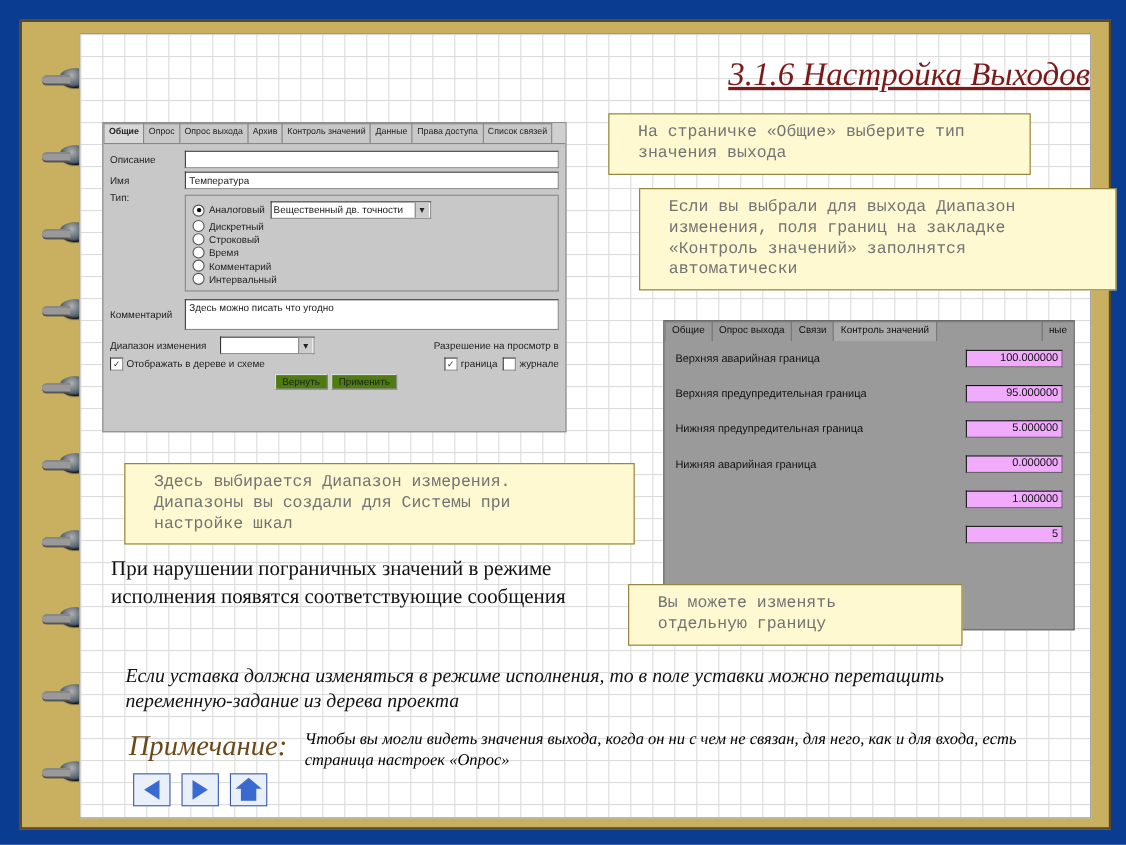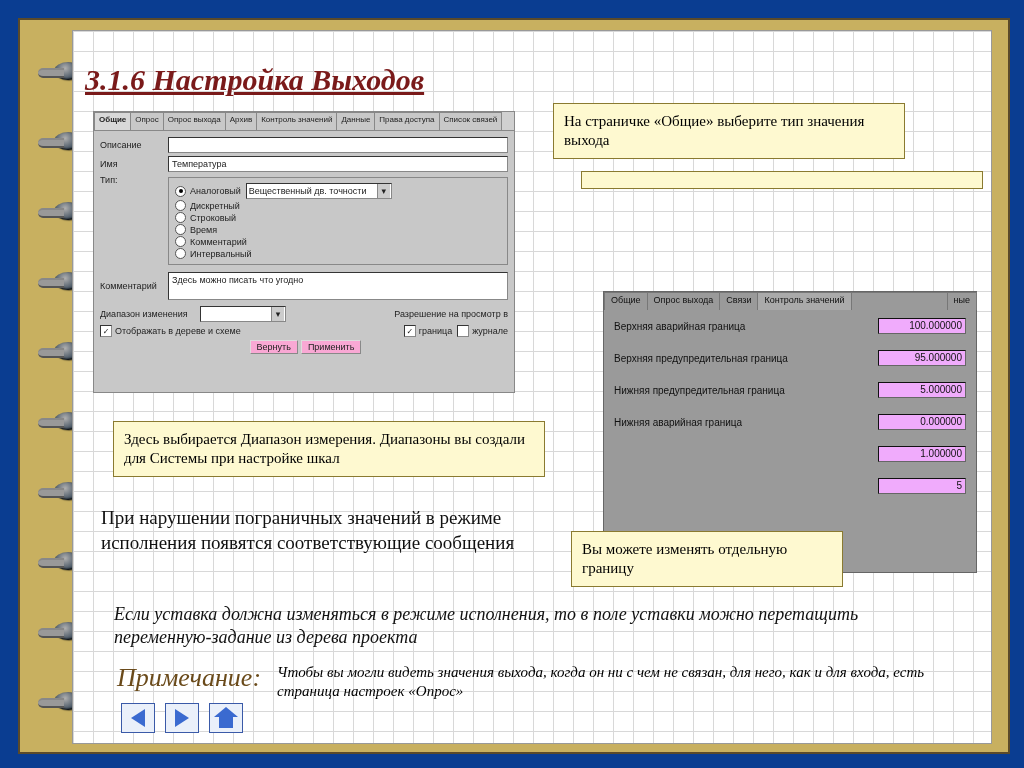--- a/index.html
+++ b/index.html
@@ -1,37 +1,37 @@
 <!DOCTYPE html>
 <html><head>
 <meta charset="utf-8">
 <style>
 body{margin:0;width:1024px;height:768px;background:#0a3d91;font-family:"Times New Roman",serif;overflow:hidden}
 .outer{position:absolute;left:18px;top:18px;width:988px;height:732px;background:#c8b060;border:2px solid #5a4a2a}
 .page{position:absolute;left:52px;top:10px;width:918px;height:712px;background:#fff;background-image:linear-gradient(#d8d8d8 1px,transparent 1px),linear-gradient(90deg,#d8d8d8 1px,transparent 1px);background-size:20px 20px;border:1px solid #999}
 .ring{position:absolute;left:34px;width:28px;height:18px;border-radius:50%;background:radial-gradient(circle at 40% 35%,#b0b0b0,#3a4a5a 60%,#1a2a3a);box-shadow:inset -1px -1px 2px #000,1px 1px 1px rgba(0,0,0,.4)}
 .ring::before{content:"";position:absolute;left:-16px;top:6px;width:26px;height:6px;border-top:2px solid #888;border-bottom:2px solid #555;border-radius:6px 0 0 6px;background:#999}
-h1{position:absolute;left:0;right:0;top:20px;text-align:left;margin:12px;font-style:italic;font-weight:bold;font-size:30px;color:#7a1a1a;text-decoration:underline}
+h1{position:absolute;left:0;right:0;top:20px;text-align:right;margin:0;font-style:italic;font-weight:normal;font-size:30px;color:#7a1a1a;text-decoration:underline}
 .panel1{position:absolute;left:20px;top:80px;width:420px;height:280px;background:#c8c8c8;border:1px solid #888;font-family:Tahoma,Arial,sans-serif;font-size:9px;color:#222}
 .tabs{display:flex;height:18px;background:#d0d0d0;border-bottom:1px solid #888}
 .tab{padding:2px 4px;border:1px solid #888;border-bottom:none;background:#c8c8c8;margin-right:-1px;font-size:8px;white-space:nowrap}
 .tab.active{background:#d8d8d8;font-weight:bold}
 .p1body{padding:6px}
 .row{display:flex;align-items:center;margin-bottom:3px}
 .lbl{width:68px;font-size:9px}
 .inp{flex:1;height:14px;background:#fff;border:1px inset #888;padding:0 3px;font-size:9px;line-height:14px}
 .typebox{border:1px solid #888;padding:4px 6px;margin:2px 0 4px 0}
 .radio{display:flex;align-items:center;font-size:9px;margin:1px 0}
 .rdot{width:9px;height:9px;border:1px solid #555;border-radius:50%;margin-right:4px;background:#fff;display:inline-flex;align-items:center;justify-content:center}
 .rdot.on::after{content:"";width:4px;height:4px;background:#000;border-radius:50%}
 .dd{height:14px;width:110px;background:#fff;border:1px inset #888;display:inline-block;position:relative;font-size:9px;line-height:14px;padding:0 2px}
 .dd::after{content:"▾";position:absolute;right:1px;top:0;width:12px;text-align:center;background:#ccc;border-left:1px solid #888}
 .chk{width:10px;height:10px;border:1px inset #888;background:#fff;display:inline-flex;align-items:center;justify-content:center;margin-right:3px;font-size:8px}
-.btn{display:inline-block;padding:1px 6px;border:1px outset #ddd;background:#f9a8d4;font-size:9px;margin-left:3px}
-.callout{position:absolute;background:#fef9d0;border:1px solid #8a7a30;padding:8px 10px;font-family:Liberation Serif, serif;font-size:15px;line-height:1.25;color:#000000}
+.btn{display:inline-block;padding:1px 6px;border:1px outset #ddd;background:#4d7c0f;font-size:9px;margin-left:3px}
+.callout{position:absolute;background:#fef9d0;border:1px solid #8a7a30;padding:8px 26px;font-family:Liberation Mono, monospace;font-size:15px;line-height:1.25;color:#737373}
 .tail{position:absolute;background:#fef9d0;border:1px solid #8a7a30;transform:rotate(45deg);z-index:-1}
 .c1{left:480px;top:72px;width:330px}
 .c1 .tail{left:-42px;top:30px;width:80px;height:20px;transform:rotate(-12deg) skewX(-40deg)}
 .c2{left:508px;top:140px;width:380px}
 .c2 .tail1{position:absolute;left:80px;bottom:-58px;width:22px;height:110px;background:#fef9d0;border:1px solid #8a7a30;transform:rotate(8deg) skewY(30deg);z-index:-1}
 .c2 .tail2{position:absolute;left:240px;bottom:-48px;width:22px;height:95px;background:#fef9d0;border:1px solid #8a7a30;transform:rotate(-10deg) skewY(-30deg);z-index:-1}
 .c3{left:40px;top:390px;width:410px}
 .c3 .tail{left:200px;top:-40px;width:20px;height:78px;transform:rotate(10deg) skewY(35deg)}
 .c4{left:498px;top:500px;width:250px}
 .c4 .tail{left:130px;top:-35px;width:18px;height:70px;transform:rotate(-12deg) skewY(-35deg)}
@@ -173,21 +173,21 @@
           <span class="p2lbl"></span>
           <span class="p2val">1.000000</span>
         </div>
       <div class="p2row">
           <span class="p2lbl"></span>
           <span class="p2val">5</span>
         </div>
     </div>
 
     <div class="callout c1"><div class="tail"></div><span>На страничке «Общие» выберите тип значения выхода</span></div>
-    <div class="callout c2"><div class="tail1"></div><div class="tail2"></div></div>
+    <div class="callout c2"><div class="tail1"></div><div class="tail2"></div><span>Если вы выбрали для выхода Диапазон изменения, поля границ на закладке «Контроль значений» заполнятся автоматически</span></div>
     <div class="callout c3"><div class="tail"></div><span>Здесь выбирается Диапазон измерения. Диапазоны вы создали для Системы при настройке шкал</span></div>
     <div class="callout c4"><div class="tail"></div><span>Вы можете изменять отдельную границу</span></div>
 
     <div class="body1">При нарушении пограничных значений в режиме исполнения появятся соответствующие сообщения</div>
     <div class="body2">Если уставка должна изменяться в режиме исполнения, то в поле уставки можно перетащить переменную-задание из дерева проекта</div>
     <div class="noterow">
       <span class="notelbl">Примечание:</span>
       <span class="notetxt">Чтобы вы могли видеть значения выхода, когда он ни с чем не связан, для него, как и для входа, есть страница настроек «Опрос»</span>
     </div>
 

